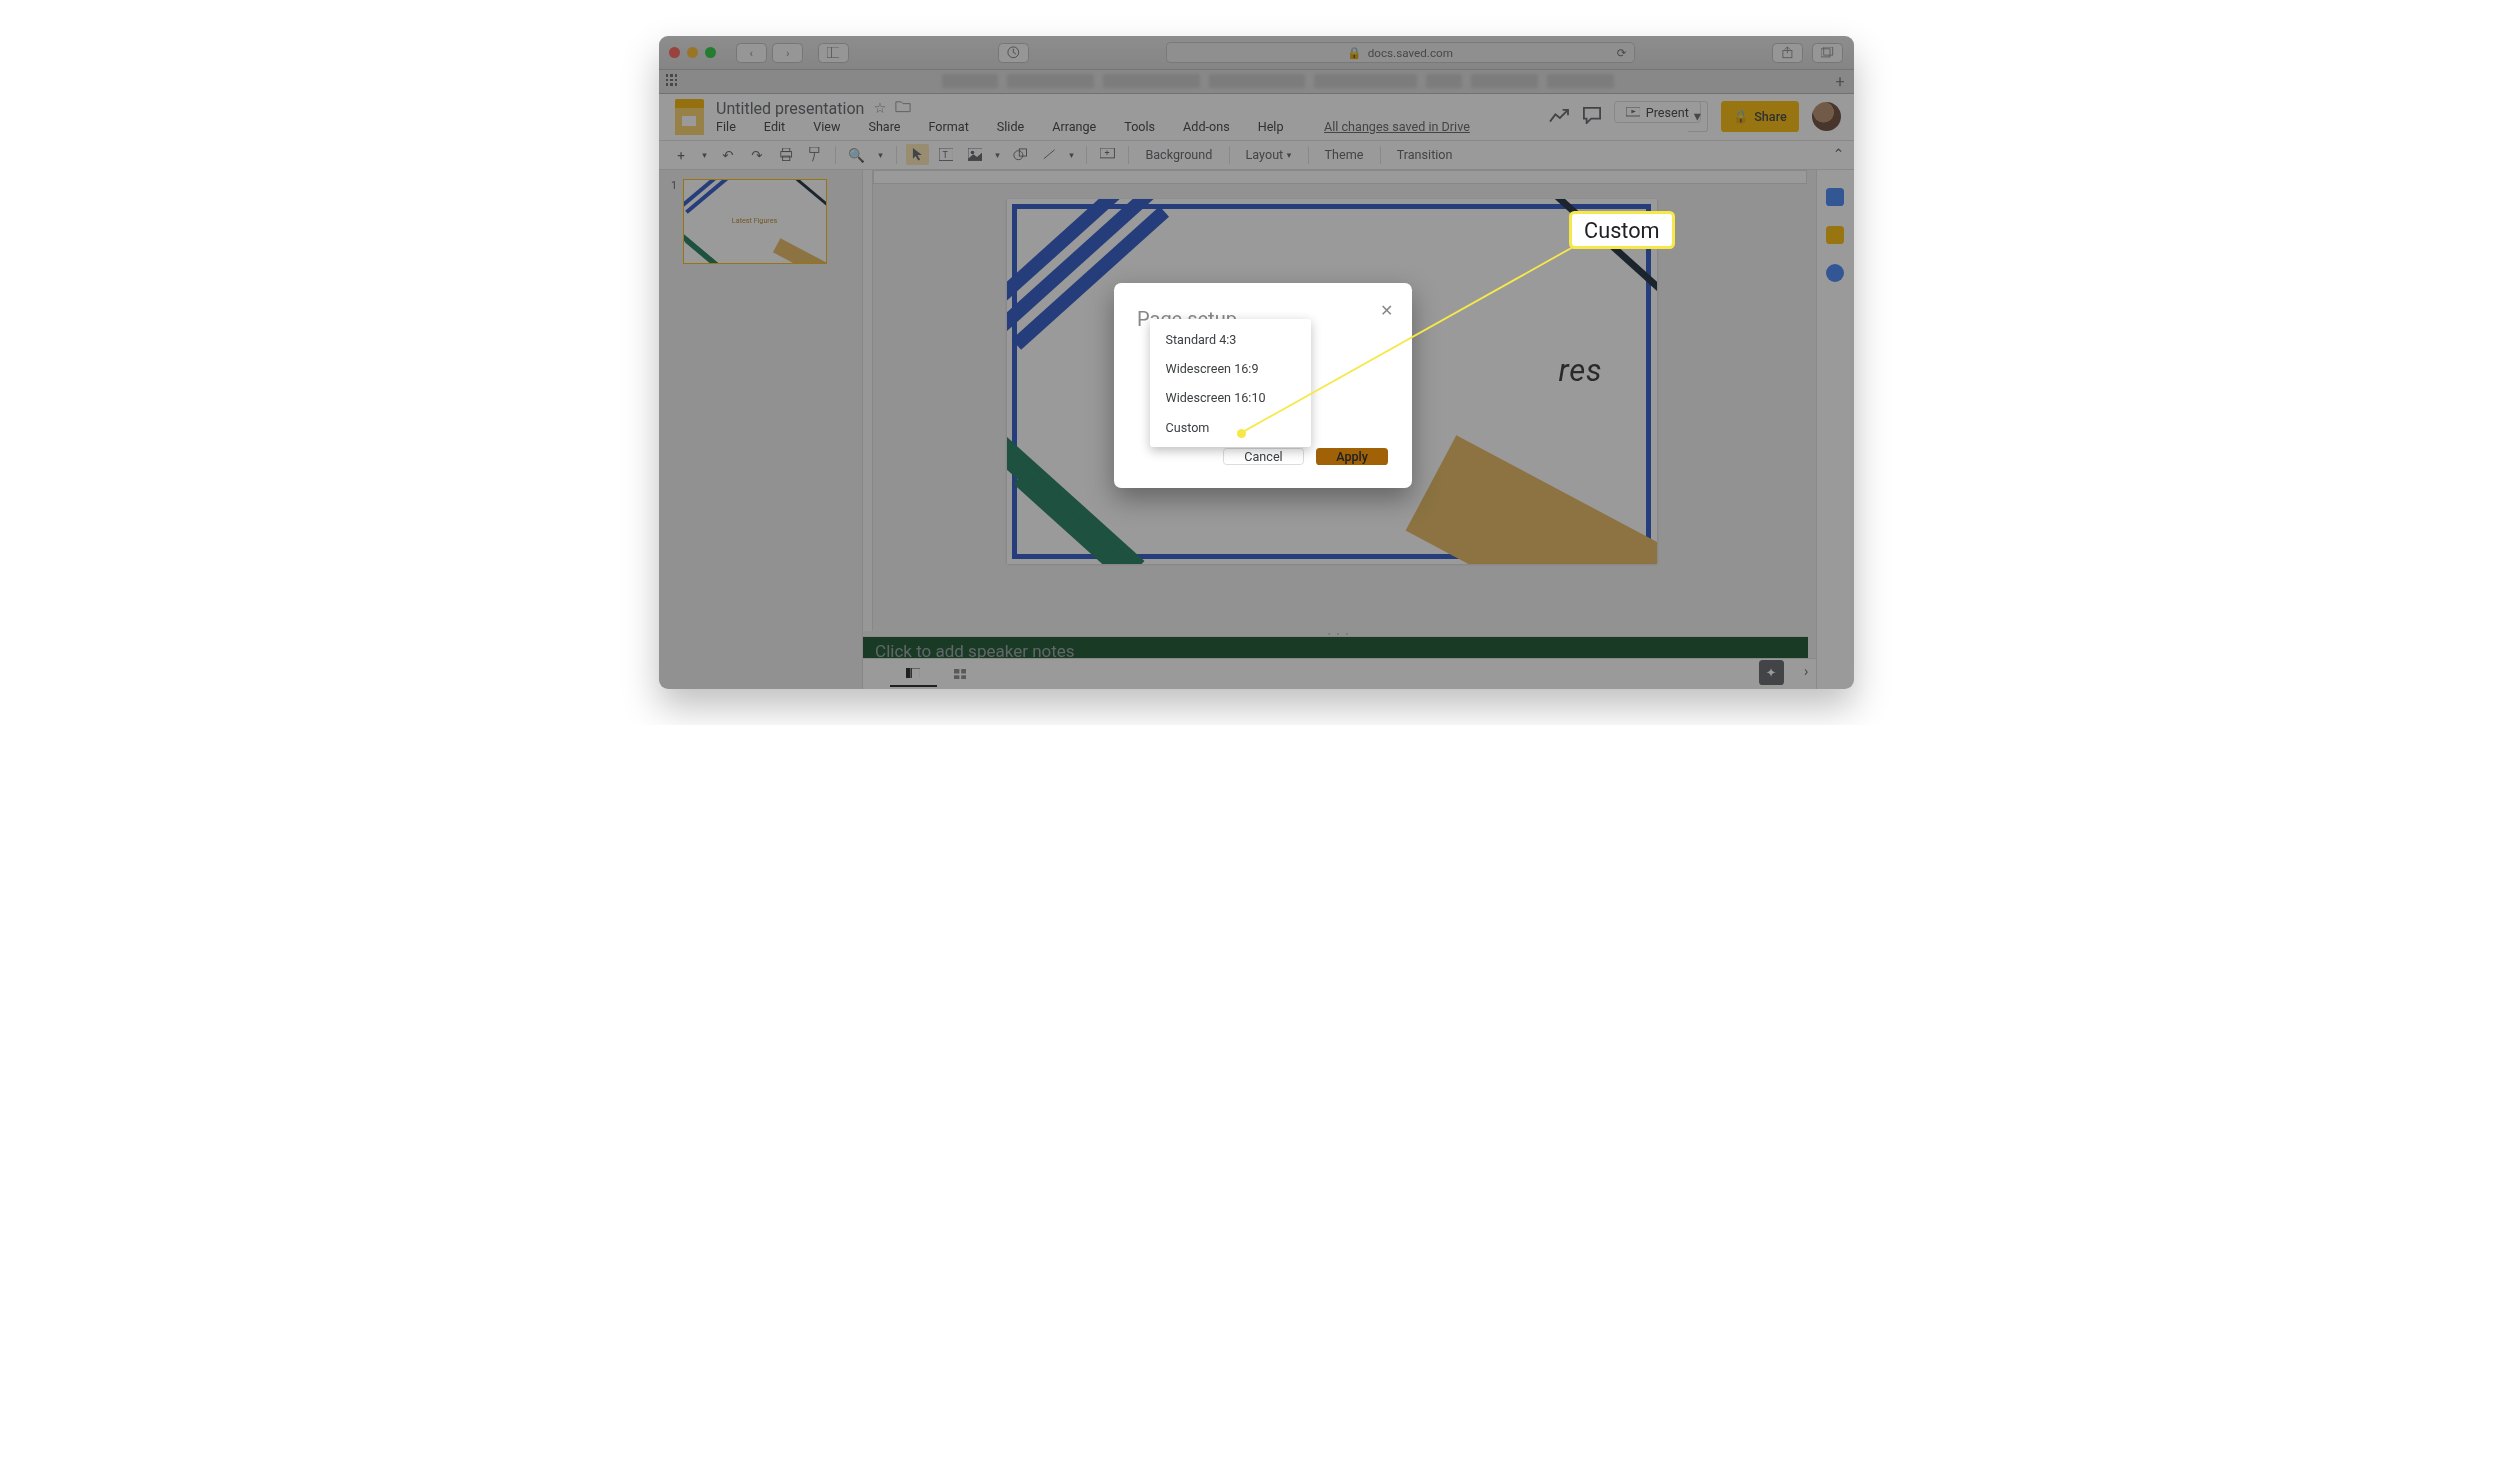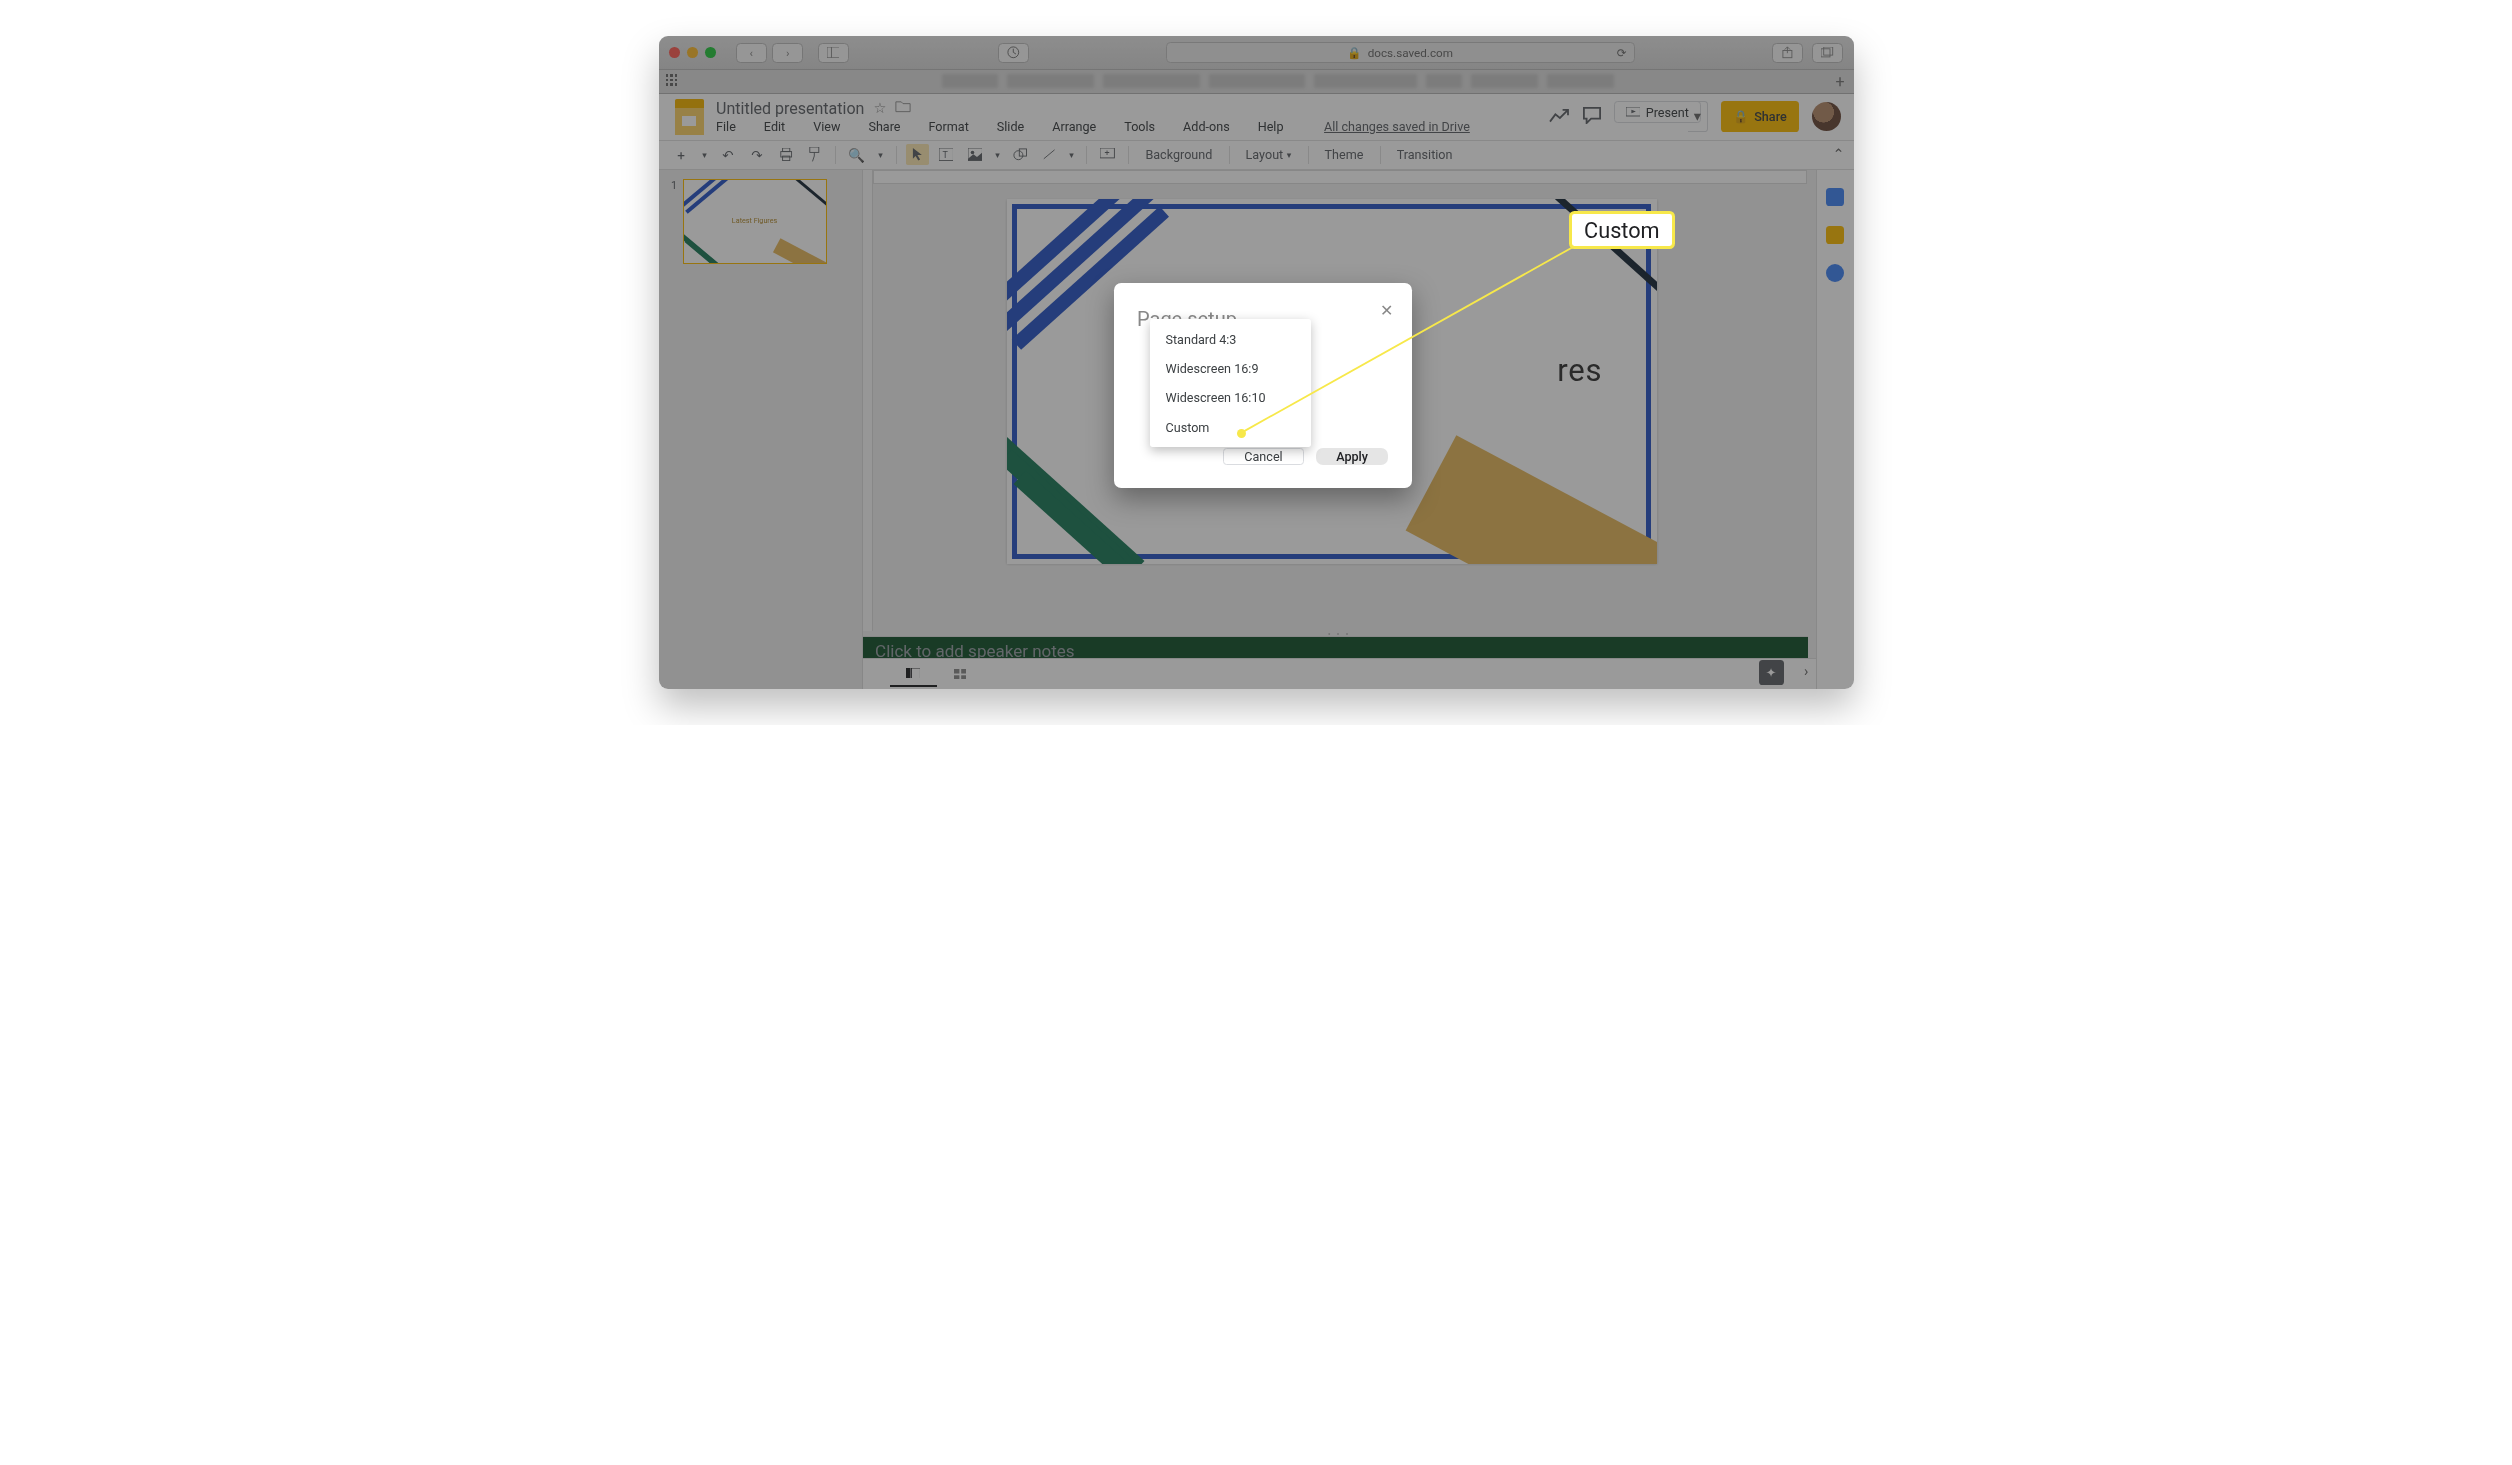--- a/index.html
+++ b/index.html
@@ -74,21 +74,21 @@
 .bs-b1 { width:199px; height:14.4px; background:#2a56c6; top:36px; left:-45px; transform:rotate(-42deg); }
 .bs-b2 { width:199px; height:14.4px; background:#2a56c6; top:54px; left:-31px; transform:rotate(-42deg); }
 .bs-b3 { width:199px; height:14.4px; background:#2a56c6; top:72px; left:-16px; transform:rotate(-42deg); }
 .bs-g1 { width:199px; height:18px; background:#1e7a5a; bottom:54px; left:-42px; transform:rotate(42deg); }
 .bs-g2 { width:199px; height:18px; background:#1e7a5a; bottom:32px; left:-27px; transform:rotate(42deg); }
 .bs-g3 { width:199px; height:18px; background:#1e7a5a; bottom:10.8px; left:-12.6px; transform:rotate(42deg); }
 .bs-n1 { width:180px; height:5.4px; background:#1a2a3a; top:27px; right:-27px; transform:rotate(42deg); }
 .bs-n2 { width:180px; height:5.4px; background:#1a2a3a; top:40px; right:-40px; transform:rotate(42deg); }
 .bs-n3 { width:180px; height:5.4px; background:#1a2a3a; top:52px; right:-52px; transform:rotate(42deg); }
 .bs-y { width:307px; height:108px; background:#e6b95e; bottom:-45px; right:-63px; transform:rotate(28deg); }
-.slide .headline { position:absolute; top:153px; right:54px; font-size:31px; color:#333; letter-spacing:0.9px; }
+.slide .headline { position:absolute; top:153px; right:54px; font-size:31px; color:#333; letter-spacing:0.9px;font-style:italic; }
 
 .notes-splitter { position:absolute; left:0; right:0; bottom:52px; height:5.4px; display:flex; justify-content:center; align-items:center; }
 .notes-splitter .dots { color:#bdbdbd; font-size:9px; letter-spacing:1.8px; }
 .notes { position:absolute; left:0; right:8px; bottom:31px; height:21.7px; background:#14532d; border-top:0.9px solid #e0e0e0; padding:3.6px 12.6px; color:#9aa0a6; font-size:17px; }
 .footer { position:absolute; bottom:0; left:0; right:0; height:31px; background:#fff; border-top:0.9px solid #e0e0e0; display:flex; align-items:center; }
 .foot-tab { width:47px; height:25px; display:flex; align-items:center; justify-content:center; color:#6a6a6a; }
 .foot-tab.active { border-bottom:2.7px solid #202124; color:#202124; }
 .explore-btn { position:absolute; right:32px; bottom:3.6px; width:25px; height:25px; background:#5f6368; border-radius:3.6px; display:flex; align-items:center; justify-content:center; color:#fff; font-size:12.6px; }
 .foot-arrow { position:absolute; right:7.2px; bottom:9px; color:#6a6a6a; }
 
@@ -99,21 +99,21 @@
 .dim { position:absolute; inset:0; background:rgba(30,30,30,0.45); }
 
 .dialog { position:absolute; top:247px; left:455px; width:298px; background:#fff; border-radius:7.2px; box-shadow:0 10.8px 27px rgba(0,0,0,0.35); padding:23.5px; }
 .dlg-title { font-size:20px; color:#888; }
 .dlg-close { position:absolute; top:18px; right:18px; color:#888; font-size:16px; cursor:pointer; }
 .dropdown { position:absolute; top:36px; left:36px; width:161px; background:#fff; border-radius:2.7px; box-shadow:0 3.6px 10.8px rgba(0,0,0,0.25); padding:5.4px 0; }
 .dd-item { padding:7.2px 16px; font-size:12.6px; color:#3c4043; cursor:pointer; }
 .dlg-buttons { display:flex; justify-content:flex-end; gap:12.6px; margin-top:117px; }
 .btn { height:17px; padding:0 20px; border-radius:3.6px; font-size:12.6px; display:flex; align-items:center; justify-content:center; cursor:pointer; }
 .btn-cancel { border:0.9px solid #dadce0; color:#3c4043; background:#fff; }
-.btn-apply { background:#e5e5e5; color:#202124; font-weight:500;border-radius:7px; }
+.btn-apply { background:#a16207; color:#202124; font-weight:500; }
 
 .callout { position:absolute; top:175px; left:910px; background:#fff; border:3.6px solid #f7e84a; border-radius:5.4px; padding:3.6px 12.6px; font-size:21.7px; color:#202124; z-index:20; }
 .callout-dot { position:absolute; top:393px; left:578px; width:9px; height:9px; background:#f7e84a; border-radius:50%; z-index:16; }
 svg.cl { position:absolute; top:0; left:0; width:100%; height:100%; overflow:visible; }
 </style>
 </head>
 <body>
 
 <div class="window">
 

